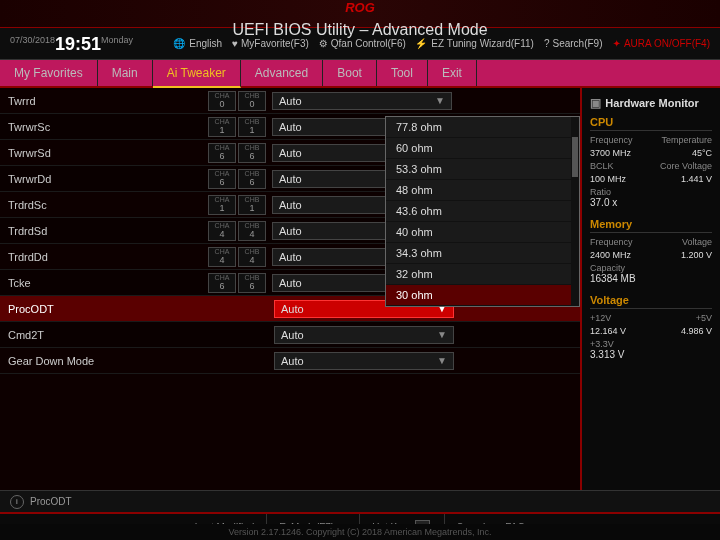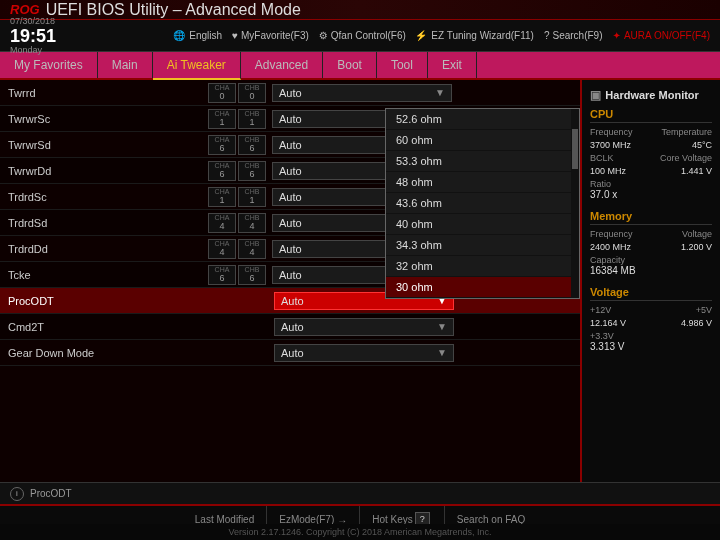--- a/index.html
+++ b/index.html
@@ -10,25 +10,26 @@
       font-family: Arial, sans-serif;
       font-size: 12px;
       color: #ccc;
       overflow: hidden;
     }
 
     
     #titlebar {
       background: linear-gradient(to right, #1a0000, #2a0505, #1a0000);
       border-bottom: 1px solid #8b0000;
-      height: 20px;
+      height: 28px;
       display: flex;
       align-items: center;
       padding: 0 10px;
       gap: 6px;
+      flex-direction: column;
     }
     #titlebar .logo {
       color: #cc0000;
       font-weight: bold;
       font-size: 13px;
       font-style: italic;
     }
     #titlebar .title-text {
       color: #ddd;
       font-size: 16px;
@@ -39,21 +40,20 @@
       background: #0d0d0d;
       height: 32px;
       display: flex;
       align-items: center;
       padding: 0 10px;
       gap: 0;
       border-bottom: 1px solid #333;
     }
     .status-time-block {
       display: flex;
-      flex-direction: column;
       margin-right: 12px;
       line-height: 1.2;
     }
     .status-date { color: #888; font-size: 9px; }
     .status-time { color: #fff; font-size: 18px; font-weight: bold; line-height:1; }
     .status-day { color: #888; font-size: 9px; }
     .status-icons {
       display: flex;
       align-items: center;
       gap: 10px;
@@ -498,21 +498,21 @@
 
     <div class="setting-row">
       <span class="setting-name">Gear Down Mode</span>
       <div class="dropdown-val" style="margin-left: 66px;">
           <span>Auto</span>
           <span class="dropdown-arrow">▼</span>
         </div>
     </div>
 
     <div id="dropdown-popup" style="position:absolute; left:385px; top:28px; width:195px; background:#1a1a1a; border:1px solid #666; z-index:10;">
-      <div class="dd-option">52.6 ohm</div>
+      <div class="dd-option">77.8 ohm</div>
       <div class="dd-option">60 ohm</div>
       <div class="dd-option">53.3 ohm</div>
       <div class="dd-option">48 ohm</div>
       <div class="dd-option">43.6 ohm</div>
       <div class="dd-option">40 ohm</div>
       <div class="dd-option">34.3 ohm</div>
       <div class="dd-option">32 ohm</div>
       <div class="dd-option selected">30 ohm</div>
       <div class="dd-scrollbar">
           <div class="dd-scrollthumb"></div>

